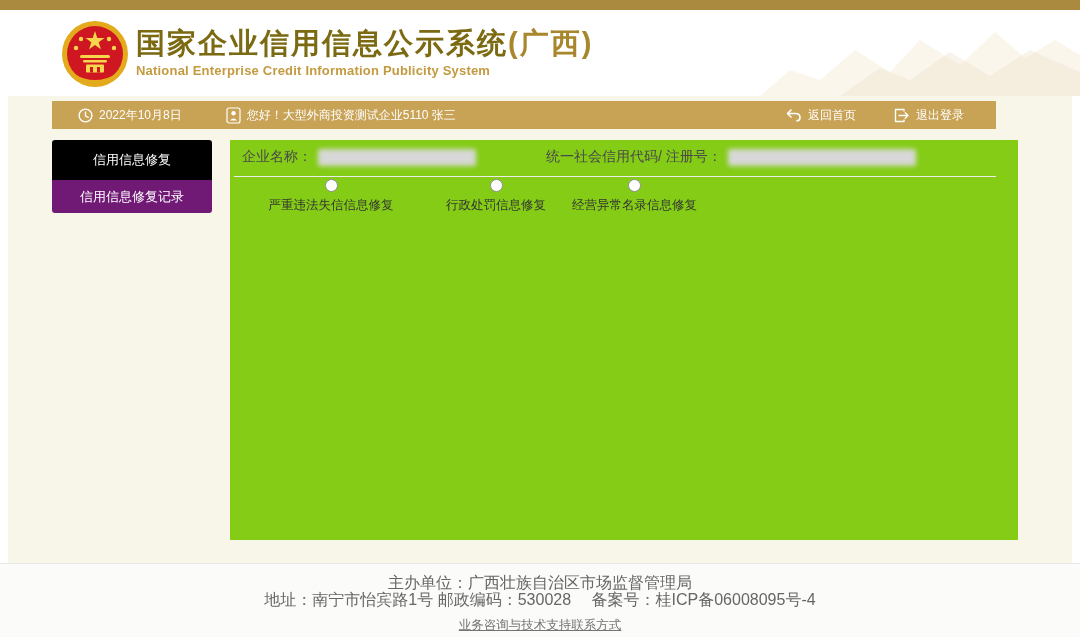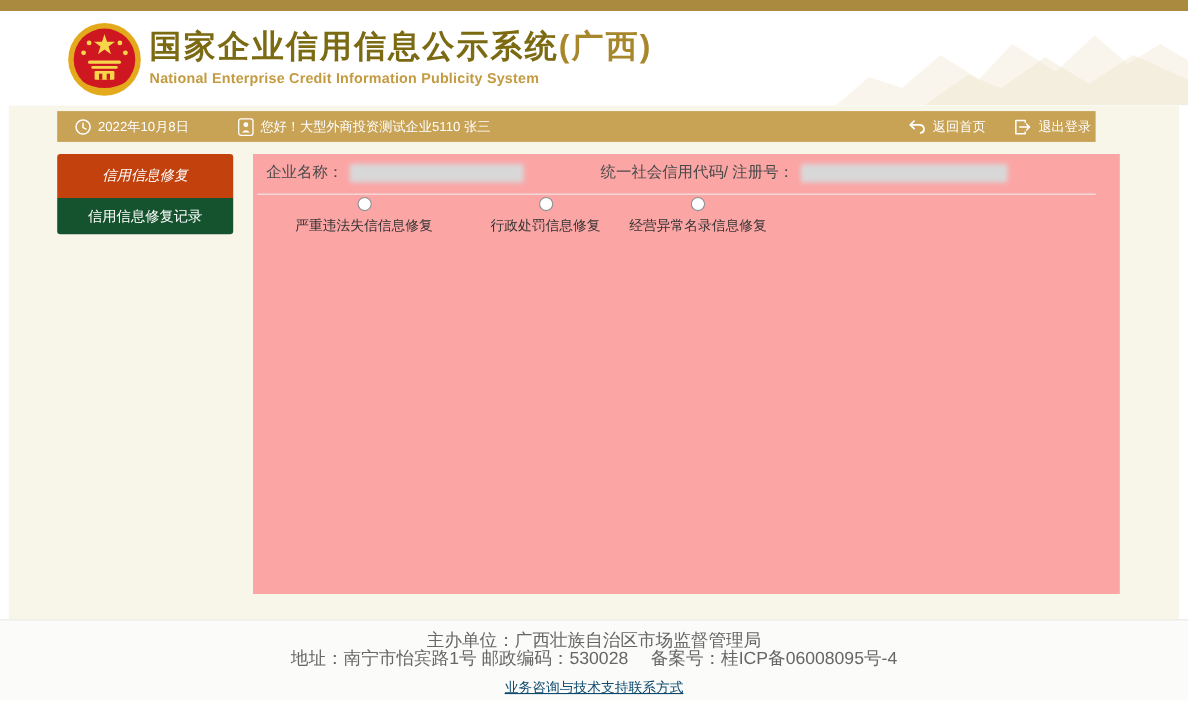--- a/index.html
+++ b/index.html
@@ -18,56 +18,56 @@
   .title-cn { font-size:29px; font-weight:bold; color:#7b6a12; letter-spacing:2px; line-height:34px;text-align:center; }
   .title-cn .region { color:#a8862c; }
   .title-en { font-size:13px; font-weight:bold; color:#c39a3f; margin-top:3px; letter-spacing:0.2px; }
 
   
   .body-bg { position:absolute; left:8px; top:96px; width:1064px; height:467px; background:#f8f5e9; }
 
   
   .navbar { position:absolute; left:52px; top:101px; width:944px; height:28px;
     background:#c8a255; color:#fff; display:flex; align-items:center; font-size:12px; }
-  .nav-left { display:flex; align-items:center; gap:8px; padding-left:16px; }
+  .nav-left { display:flex; align-items:center; gap:8px; padding-left:26px; }
   .nav-item { display:flex; align-items:center; gap:6px; white-space:nowrap; }
   .nav-gap { width:28px; }
-  .nav-right { margin-left:auto; display:flex; align-items:center; gap:26px; padding-right:4px; }
+  .nav-right { margin-left:auto; display:flex; align-items:center; gap:38px; padding-right:32px; }
   .nav-btn { display:flex; align-items:center; gap:6px; cursor:pointer; white-space:nowrap; }
   .icn { display:inline-block; }
 
   
   .sidebar { position:absolute; left:52px; top:140px; width:160px; }
   .side-item { width:160px; text-align:center; color:#fff; font-size:13px; cursor:pointer; }
-  .side-item.active { background:#c2410c; height:40px; line-height:40px; border-radius:3px 3px 0 0;font-style:italic; }
-  .side-item.normal { background:#14532d; height:33px; line-height:33px; border-radius:0 0 3px 3px; }
+  .side-item.active { background:#000000; height:40px; line-height:40px; border-radius:3px 3px 0 0; }
+  .side-item.normal { background:#701a75; height:33px; line-height:33px; border-radius:0 0 3px 3px; }
 
   
-  .main-panel { position:absolute; left:230px; top:140px; width:788px; height:400px; background:#fca5a5; }
+  .main-panel { position:absolute; left:230px; top:140px; width:788px; height:400px; background:#84cc16; }
   .info-row { position:absolute; left:0; top:0; width:770px; height:34px; display:flex; align-items:center; }
   .info-label { font-size:14px; color:#4a4a4a; }
   .lbl-name { margin-left:12px; }
   .lbl-code { margin-left:70px; }
   .redacted { height:17px; background:#d8d8d8; border-radius:2px; filter:blur(2.5px); }
   .redact-name { width:158px; margin-left:6px; }
   .redact-code { width:188px; margin-left:6px; }
   .divider { position:absolute; left:4px; top:36px; width:762px; height:1px; background:#ececec; }
   .options-row { position:absolute; left:12px; top:44px; width:750px; height:24px; display:flex; align-items:center; }
   .option { display:flex; align-items:center; gap:5px; cursor:pointer;flex-direction:column; }
   .option + .option { margin-left:0; }
   .opt1 { width:178px; } .opt2 { width:152px; }
   .radio { width:13px; height:13px; border:1px solid #8f8f8f; border-radius:50%; background:#fff; flex:0 0 13px; }
   .opt-label { font-size:12.5px; color:#333; white-space:nowrap; }
 
   
   .footer { position:absolute; left:0; top:563px; width:1080px; height:74px; background:#fbfbf9;
     border-top:1px solid #e8e8e4; text-align:center; }
   .foot-line { font-size:16px; color:#666; line-height:17px; }
   .foot-line.first { margin-top:10px; }
-  .foot-link { display:inline-block; margin-top:9px; font-size:12.5px; color:#0c4a6e;
+  .foot-link { display:inline-block; margin-top:9px; font-size:12.5px; color:#737373;
     text-decoration:underline; cursor:pointer; }
 </style>
 </head>
 <body>
 
 <div class="page">
 
   <div class="top-strip"></div>
 
   <div class="header">

